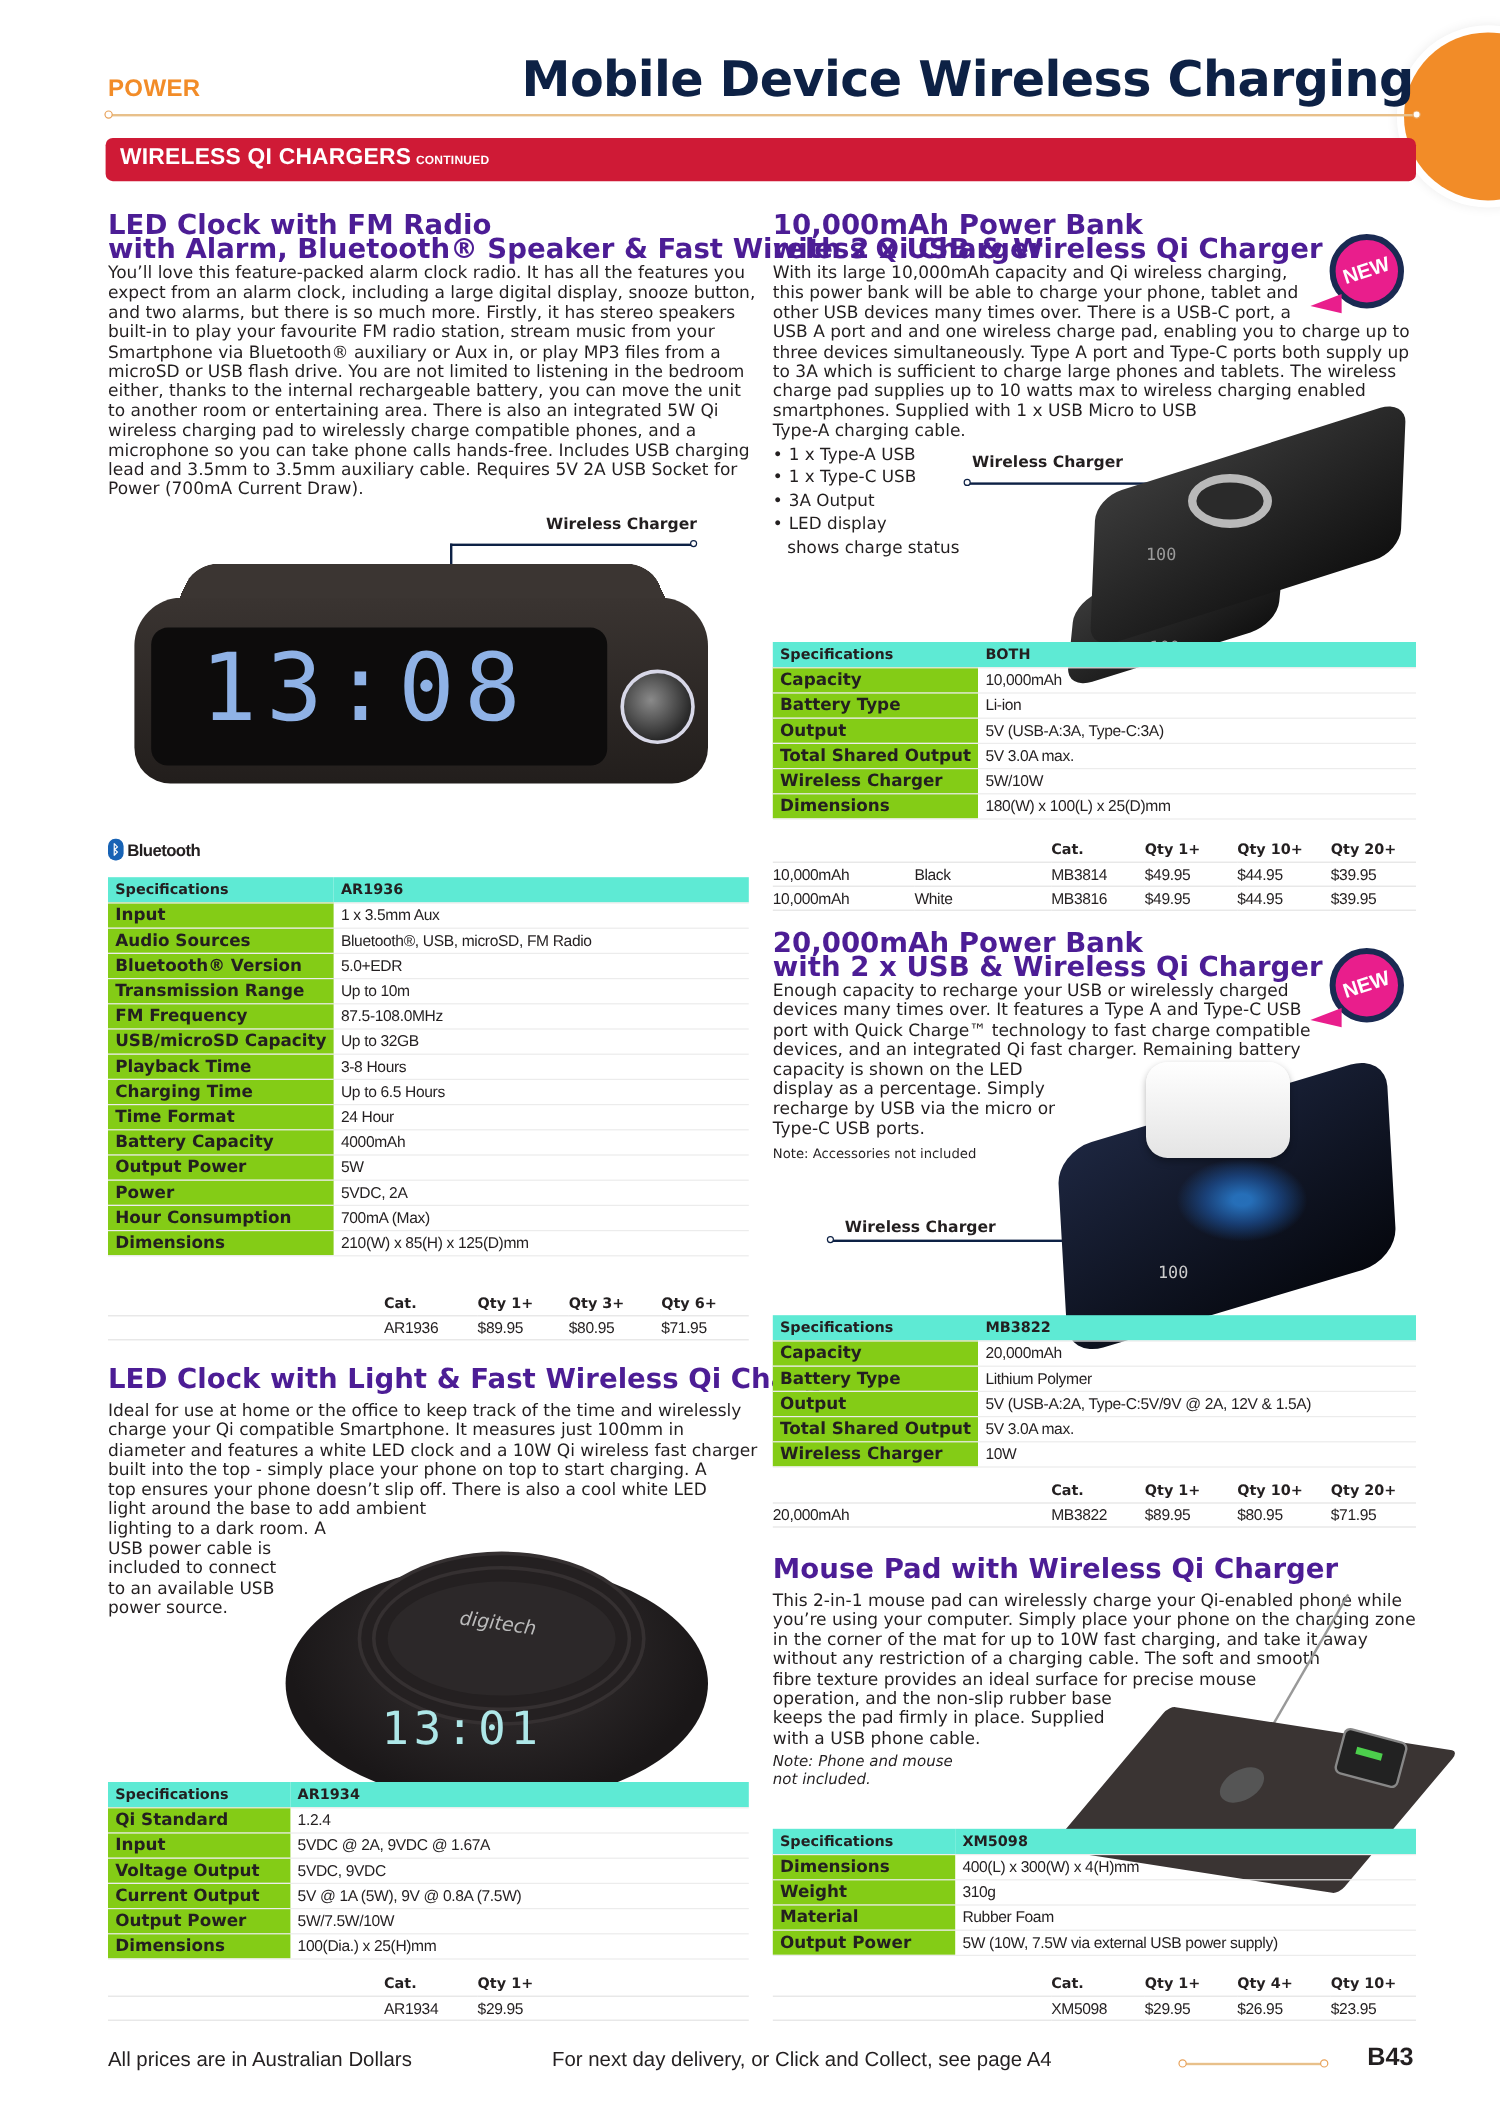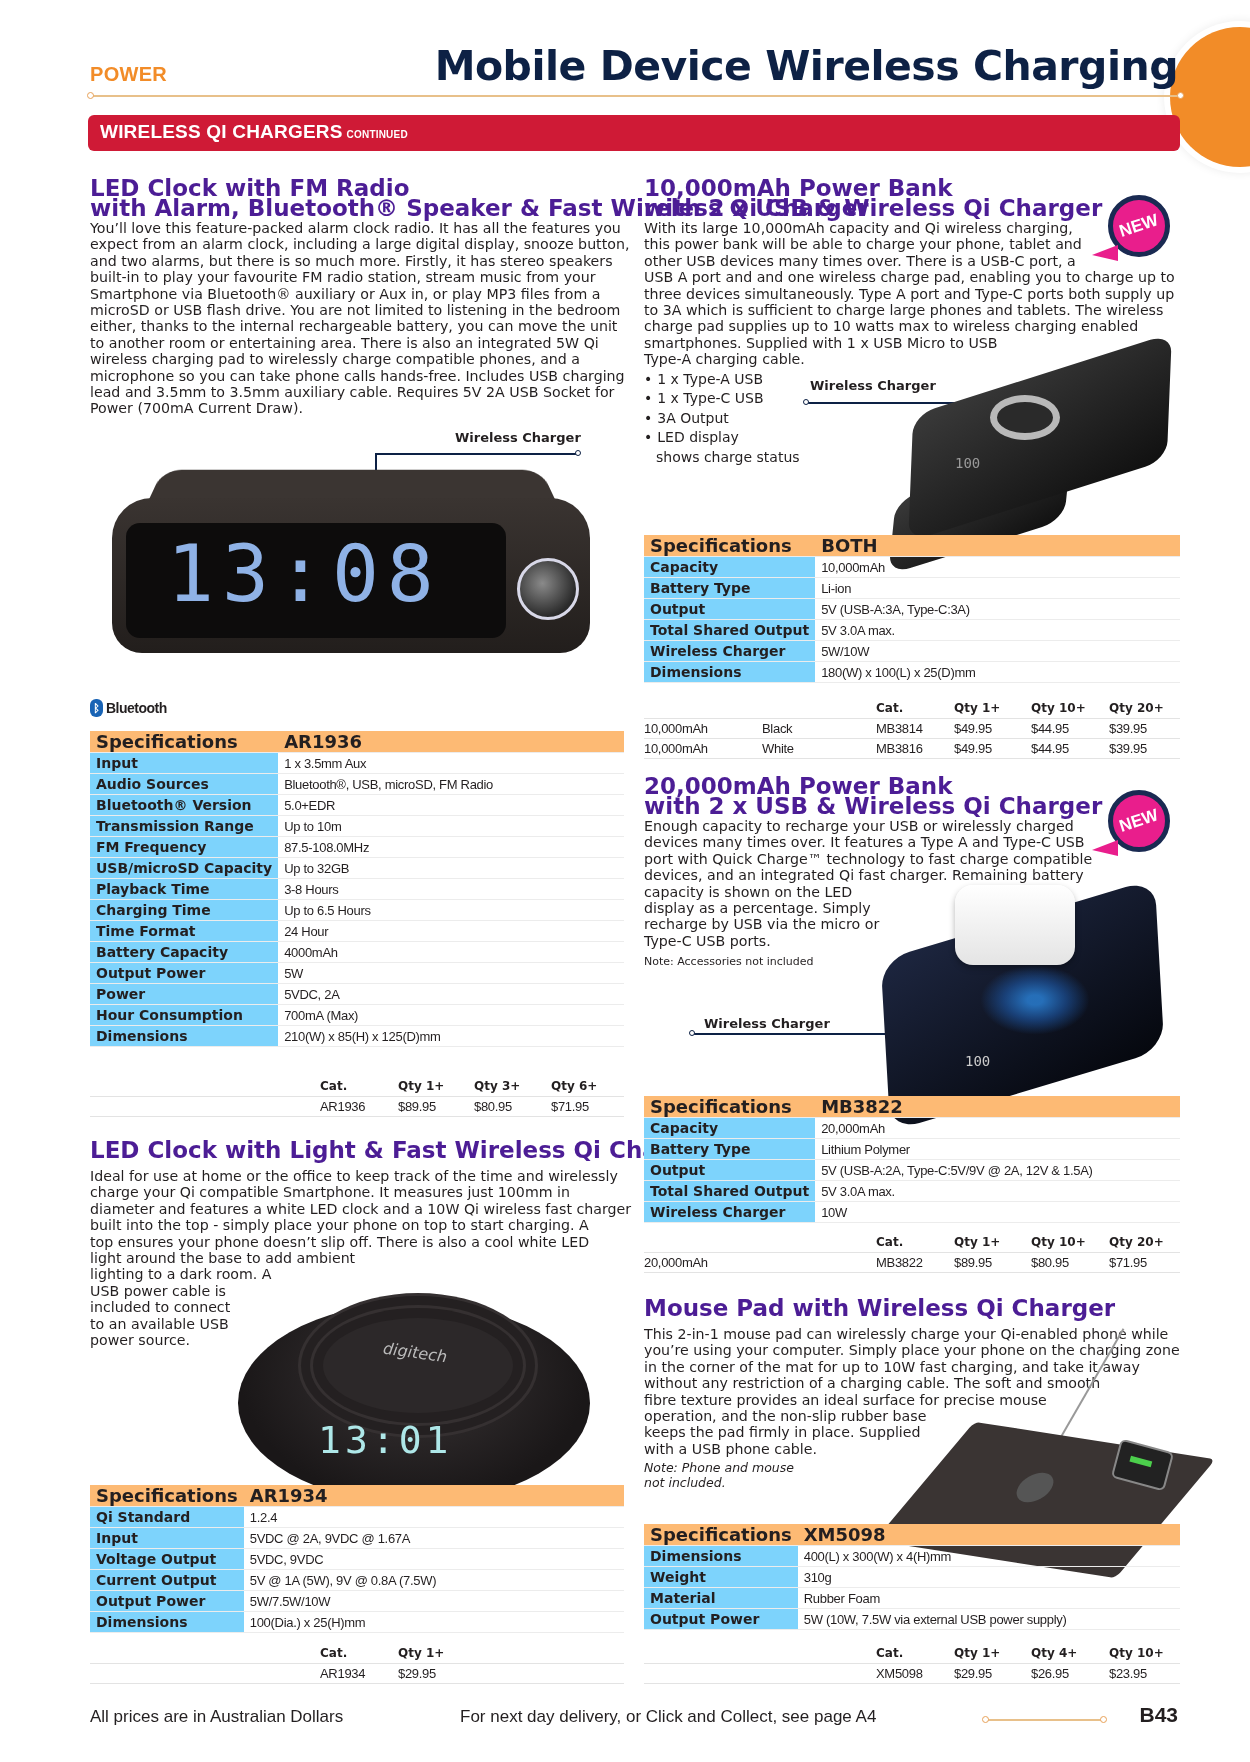--- a/index.html
+++ b/index.html
@@ -29,23 +29,23 @@
   .call-vline { width: 1.5px; background: #0d2145; }
   .call-dot { width: 6px; height: 6px; border: 1.5px solid #0d2145; border-radius: 50%; background: #fff; }
 
   .bullets { font-size: 14px; line-height: 19.5px; list-style: none; }
   .bullets li::before { content: "\2022"; margin-right: 5px; }
   .bullets .cont { padding-left: 12px; }
 
   
   .spec { border-collapse: collapse; font-size: 14px; }
   .spec td { height: 21px; padding: 0 6px; border-bottom: 1.5px solid #ececec; white-space: nowrap; }
-  .spec td.k { font-weight: bold; background: #7dd3fc; color: #231f20; }
+  .spec td.k { font-weight: bold; background: #84cc16; color: #231f20; }
   .spec td.v { font-family: "Liberation Sans", sans-serif; font-size: 13px; transform-origin: left; letter-spacing: -0.3px; }
-  .spec tr.hd td { background: #fdba74; font-weight: bold; font-family: "DejaVu Sans", sans-serif; font-size: 18px; letter-spacing: 0; margin-left: 16px; }
+  .spec tr.hd td { background: #5eead4; font-weight: bold; font-family: "DejaVu Sans", sans-serif; font-size: 12px; letter-spacing: 0; margin-left: 16px; }
 
   .price { border-collapse: collapse; font-size: 12.5px; }
   .price td { height: 20px; padding: 0; white-space: nowrap; }
   .price tr.hd td { font-weight: bold; font-size: 12px; border-bottom: 1.5px solid #e3e3e3; }
   .price tr.row td { font-family: "Liberation Sans", sans-serif; font-size: 13px; border-bottom: 1.5px solid #e3e3e3; letter-spacing: -0.3px; }
 
   
   .clock { left: 112px; top: 463px; width: 478px; height: 195px; }
   .clock-body { position: absolute; left: 0; top: 35px; width: 478px; height: 155px; background: linear-gradient(#3a3431, #221e1c); border-radius: 40px 40px 30px 30px; }
   .clock-top { position: absolute; left: 40px; top: 0; width: 400px; height: 60px; background: #3b3532; border-radius: 20px 20px 0 0; transform: perspective(300px) rotateX(35deg); }

